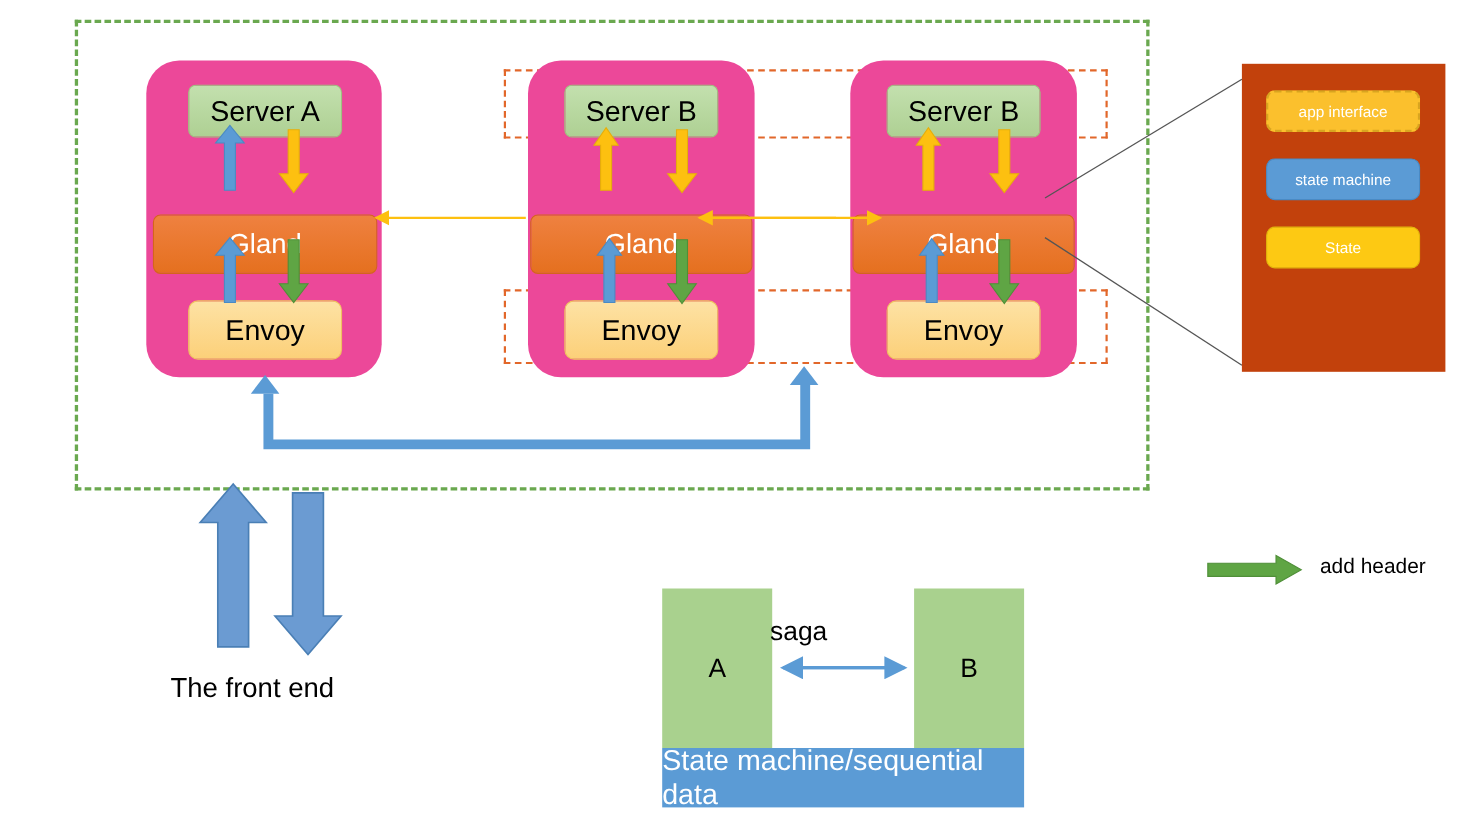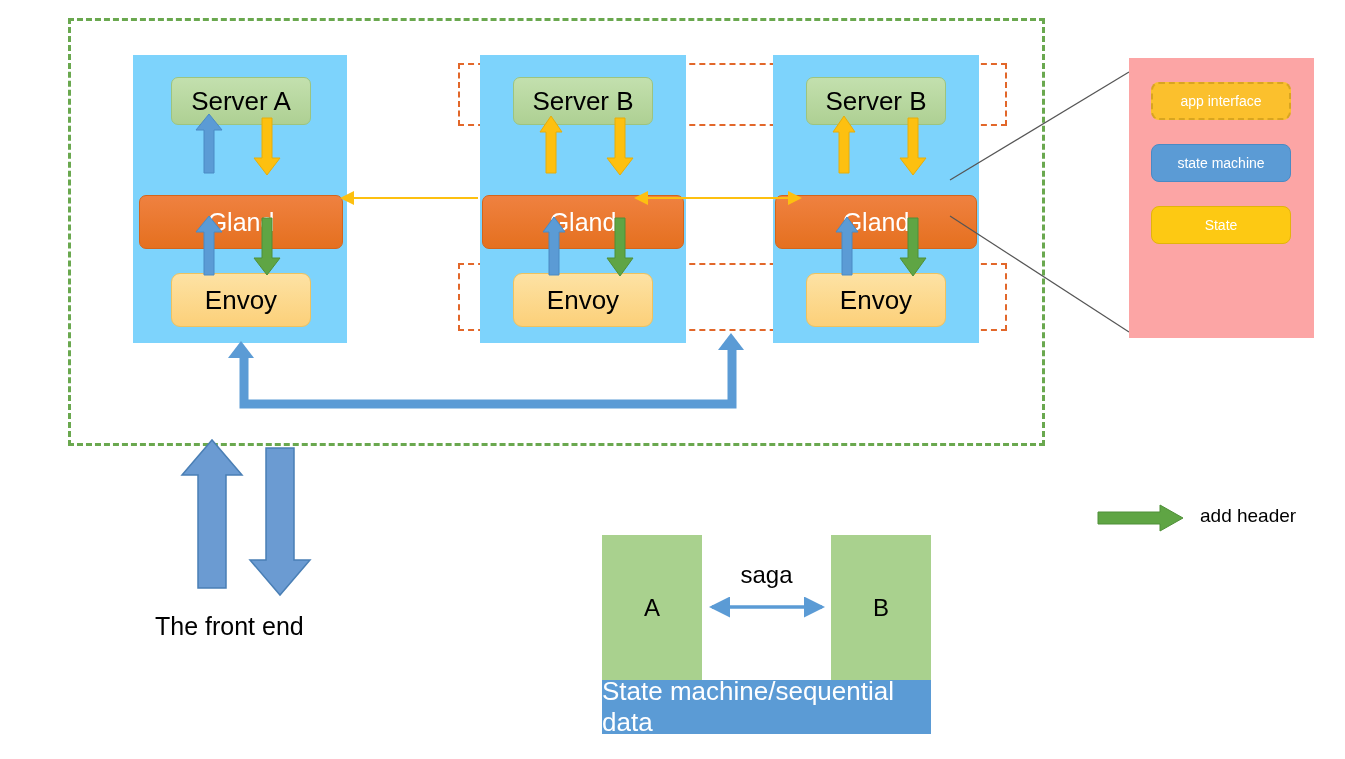--- a/index.html
+++ b/index.html
@@ -6,21 +6,21 @@
   body{width:1345px;height:759px;position:relative;overflow:hidden;
        font-family:"Liberation Sans","DejaVu Sans",sans-serif;}
   .canvas{position:absolute;left:0;top:0;width:1345px;height:759px;}
   svg.layer{position:absolute;left:0;top:0;width:1345px;height:759px;pointer-events:none;}
 
   
   .sys-boundary{position:absolute;left:68px;top:18px;width:977px;height:428px;
       border:3px dashed #6aa84f;box-sizing:border-box;}
 
   
-  .host{position:absolute;background:#7dd3fc;box-sizing:border-box;}
+  .host{position:absolute;background:#ec4899;box-sizing:border-box;border-radius:30px;}
   .host.h1{left:133px;top:55px;width:214px;height:288px;}
   .host.h2{left:480px;top:55px;width:206px;height:288px;}
   .host.h3{left:773px;top:55px;width:206px;height:288px;}
 
   
   .node{position:absolute;box-sizing:border-box;display:flex;
         align-items:center;justify-content:center;text-align:center;}
   .node.server{background:linear-gradient(180deg,#c3e0ae 0%,#aed093 100%);
       border:1px solid #9cc47f;border-radius:7px;color:#000;font-size:26px;}
   .node.gland{background:linear-gradient(180deg,#ef8140 0%,#e5701f 100%);
@@ -40,41 +40,41 @@
 
   
   .grp-dash{position:absolute;box-sizing:border-box;}
   .grp-dash.top{left:458px;top:63px;width:549px;height:63px;
       border:2px dashed #e2672a;}
   .grp-dash.bot{left:458px;top:263px;width:549px;height:68px;
       border:2px dashed #e2672a;}
 
   
   .detail-panel{position:absolute;left:1129px;top:58px;width:185px;height:280px;
-      background:#fca5a5;box-sizing:border-box;}
+      background:#c2410c;box-sizing:border-box;}
   .detail-item{position:absolute;left:22px;width:140px;height:38px;
       display:flex;align-items:center;justify-content:center;
       border-radius:8px;color:#fff;font-size:14px;box-sizing:border-box;}
   .di0{top:24px;background:#fbc02d;border:2px dashed #d9a520;}
   .di1{top:86px;background:#5b9bd5;border:1px solid #4a8ac4;}
   .di2{top:148px;background:#fdc913;border:1px solid #e2b40c;}
   .di3{top:210px;background:#5fa544;border:1px solid #4f8f38;}
 
   
   .saga-a{position:absolute;left:602px;top:535px;width:100px;height:145px;
       background:#a9d18e;display:flex;align-items:center;justify-content:center;
       font-size:24px;color:#000;}
   .saga-b{position:absolute;left:831px;top:535px;width:100px;height:145px;
       background:#a9d18e;display:flex;align-items:center;justify-content:center;
       font-size:24px;color:#000;}
   .saga-base{position:absolute;left:602px;top:680px;width:329px;height:54px;
       background:#5b9bd5;display:flex;align-items:center;justify-content:center;
       color:#fff;font-size:26px;}
   .saga-label{position:absolute;left:700px;top:561px;width:133px;
-      text-align:center;font-size:24px;color:#000;}
+      text-align:left;font-size:24px;color:#000;}
 
   
   .front-end-label{position:absolute;left:155px;top:612px;font-size:25px;color:#000;}
   .addheader-label{position:absolute;left:1200px;top:505px;font-size:19px;color:#000;}
 </style>
 </head>
 <body>
 
 <div class="canvas">
 

